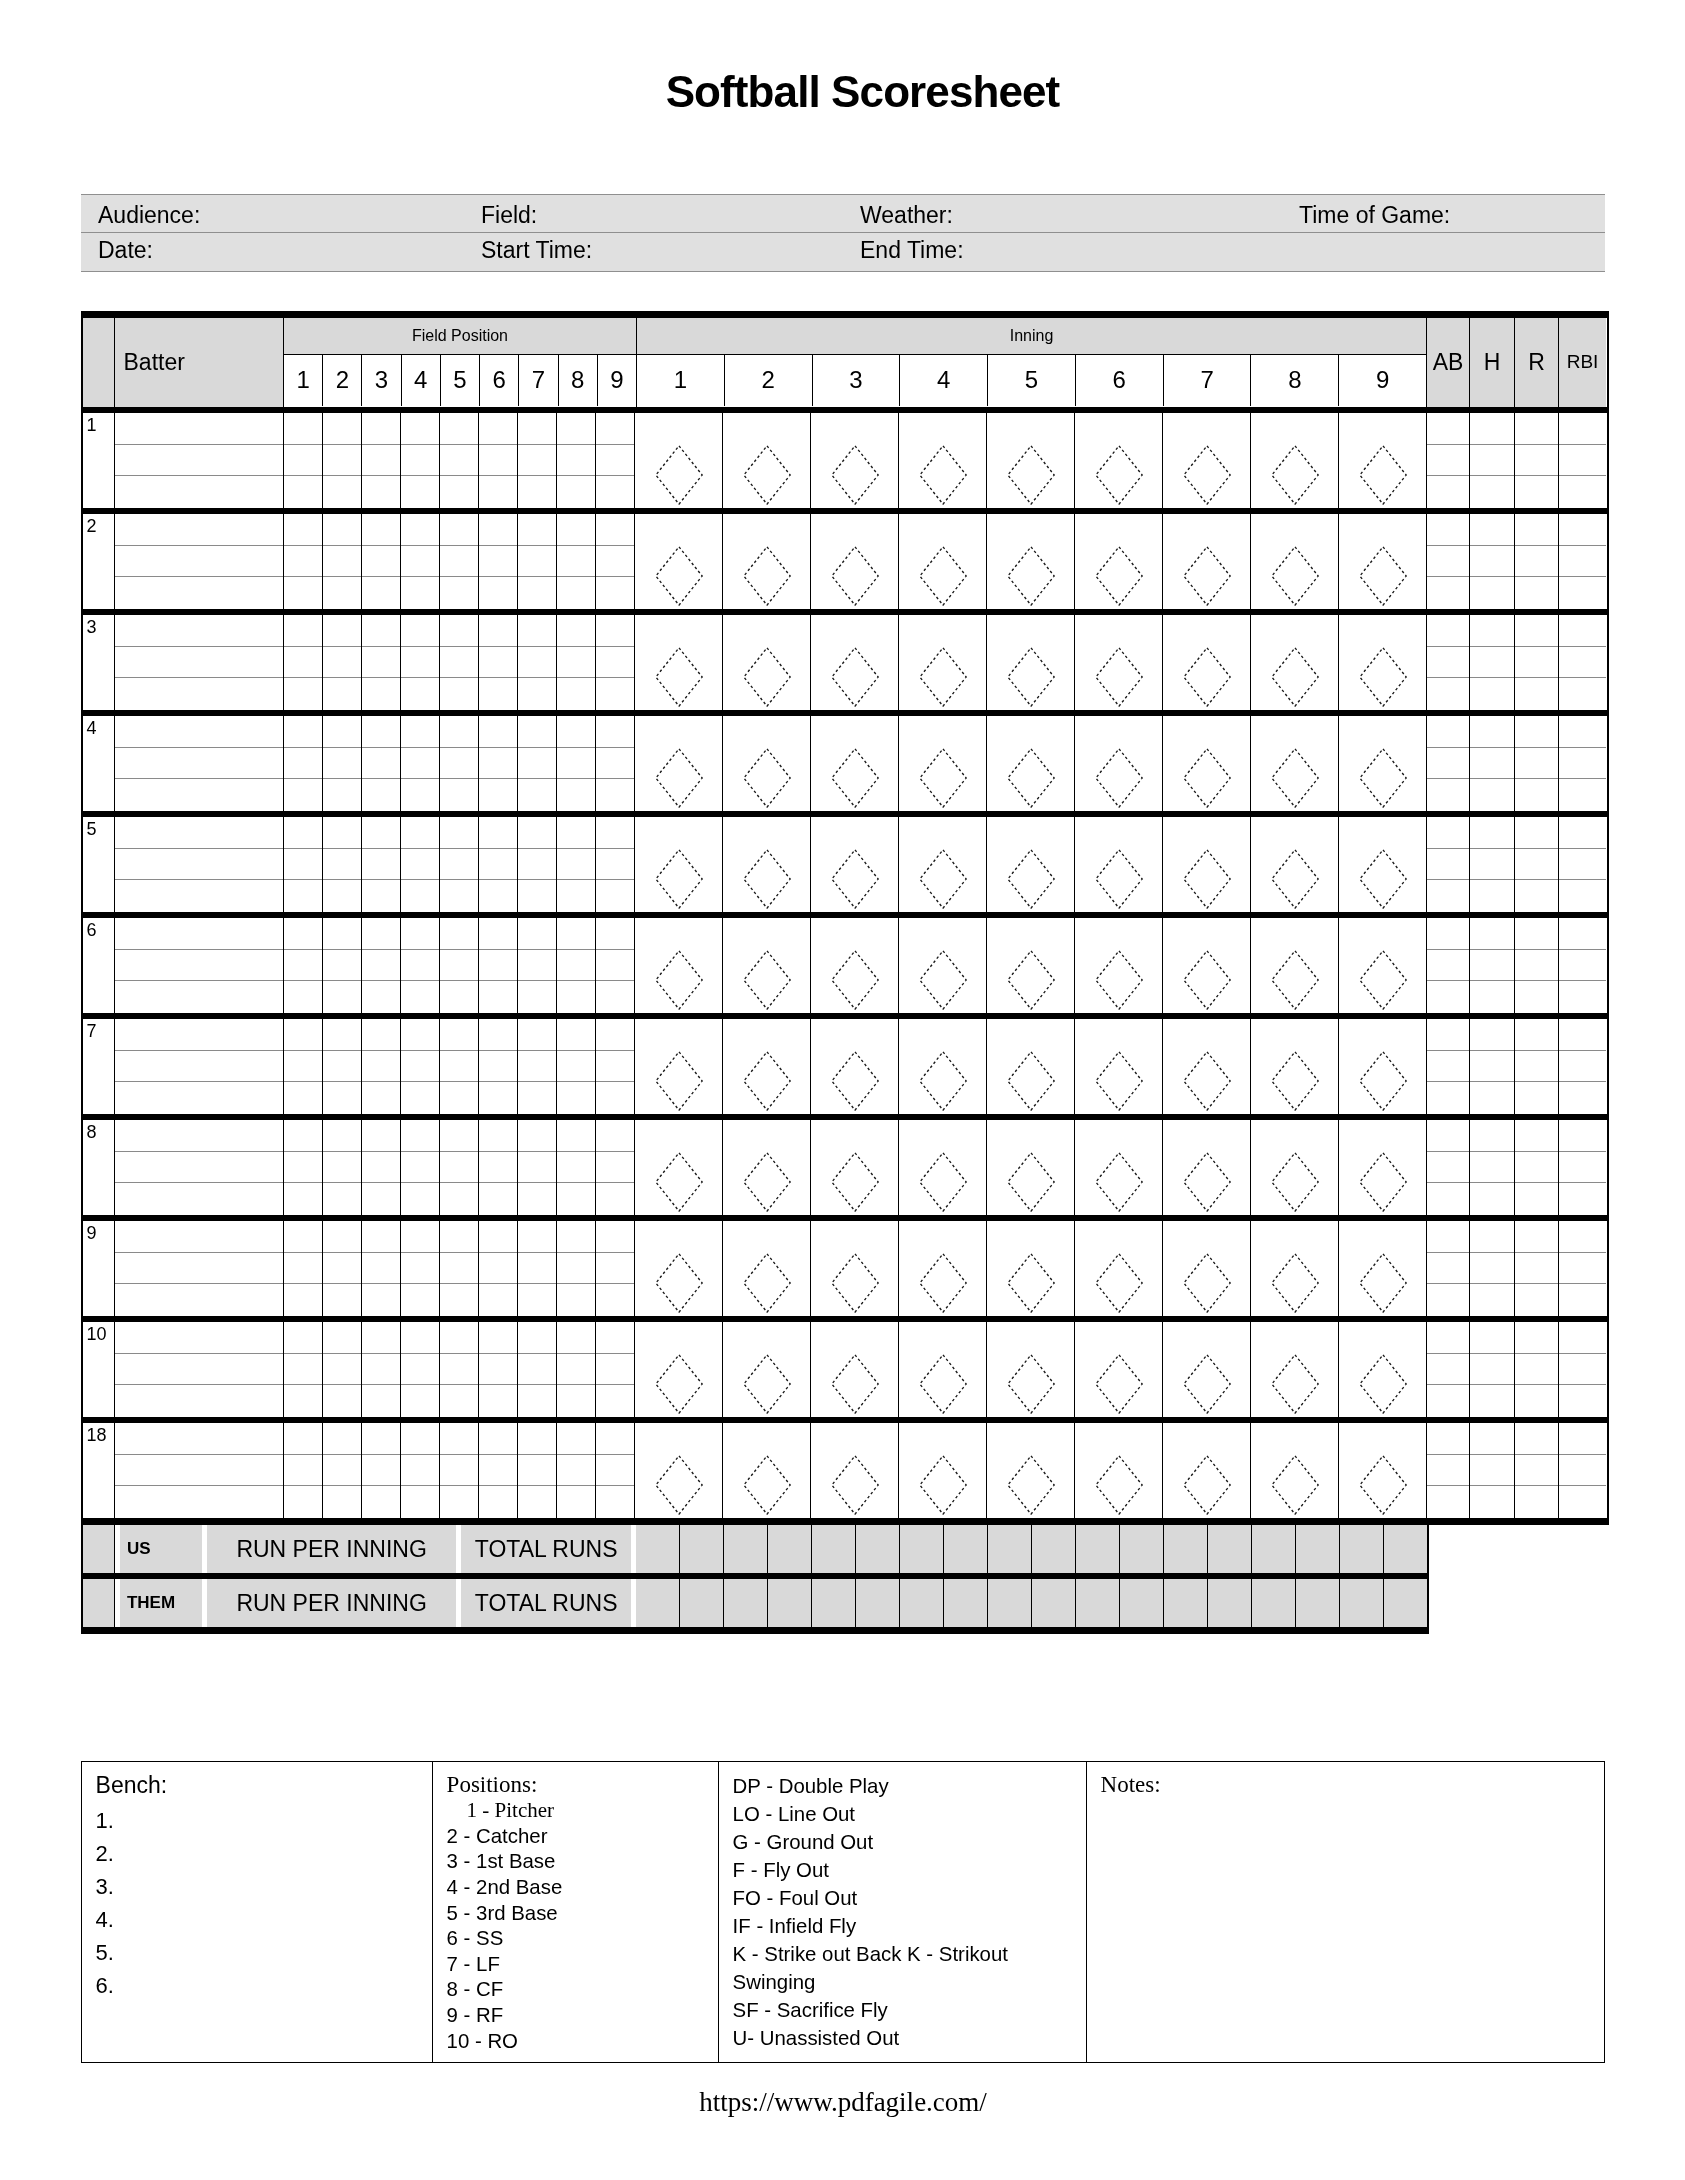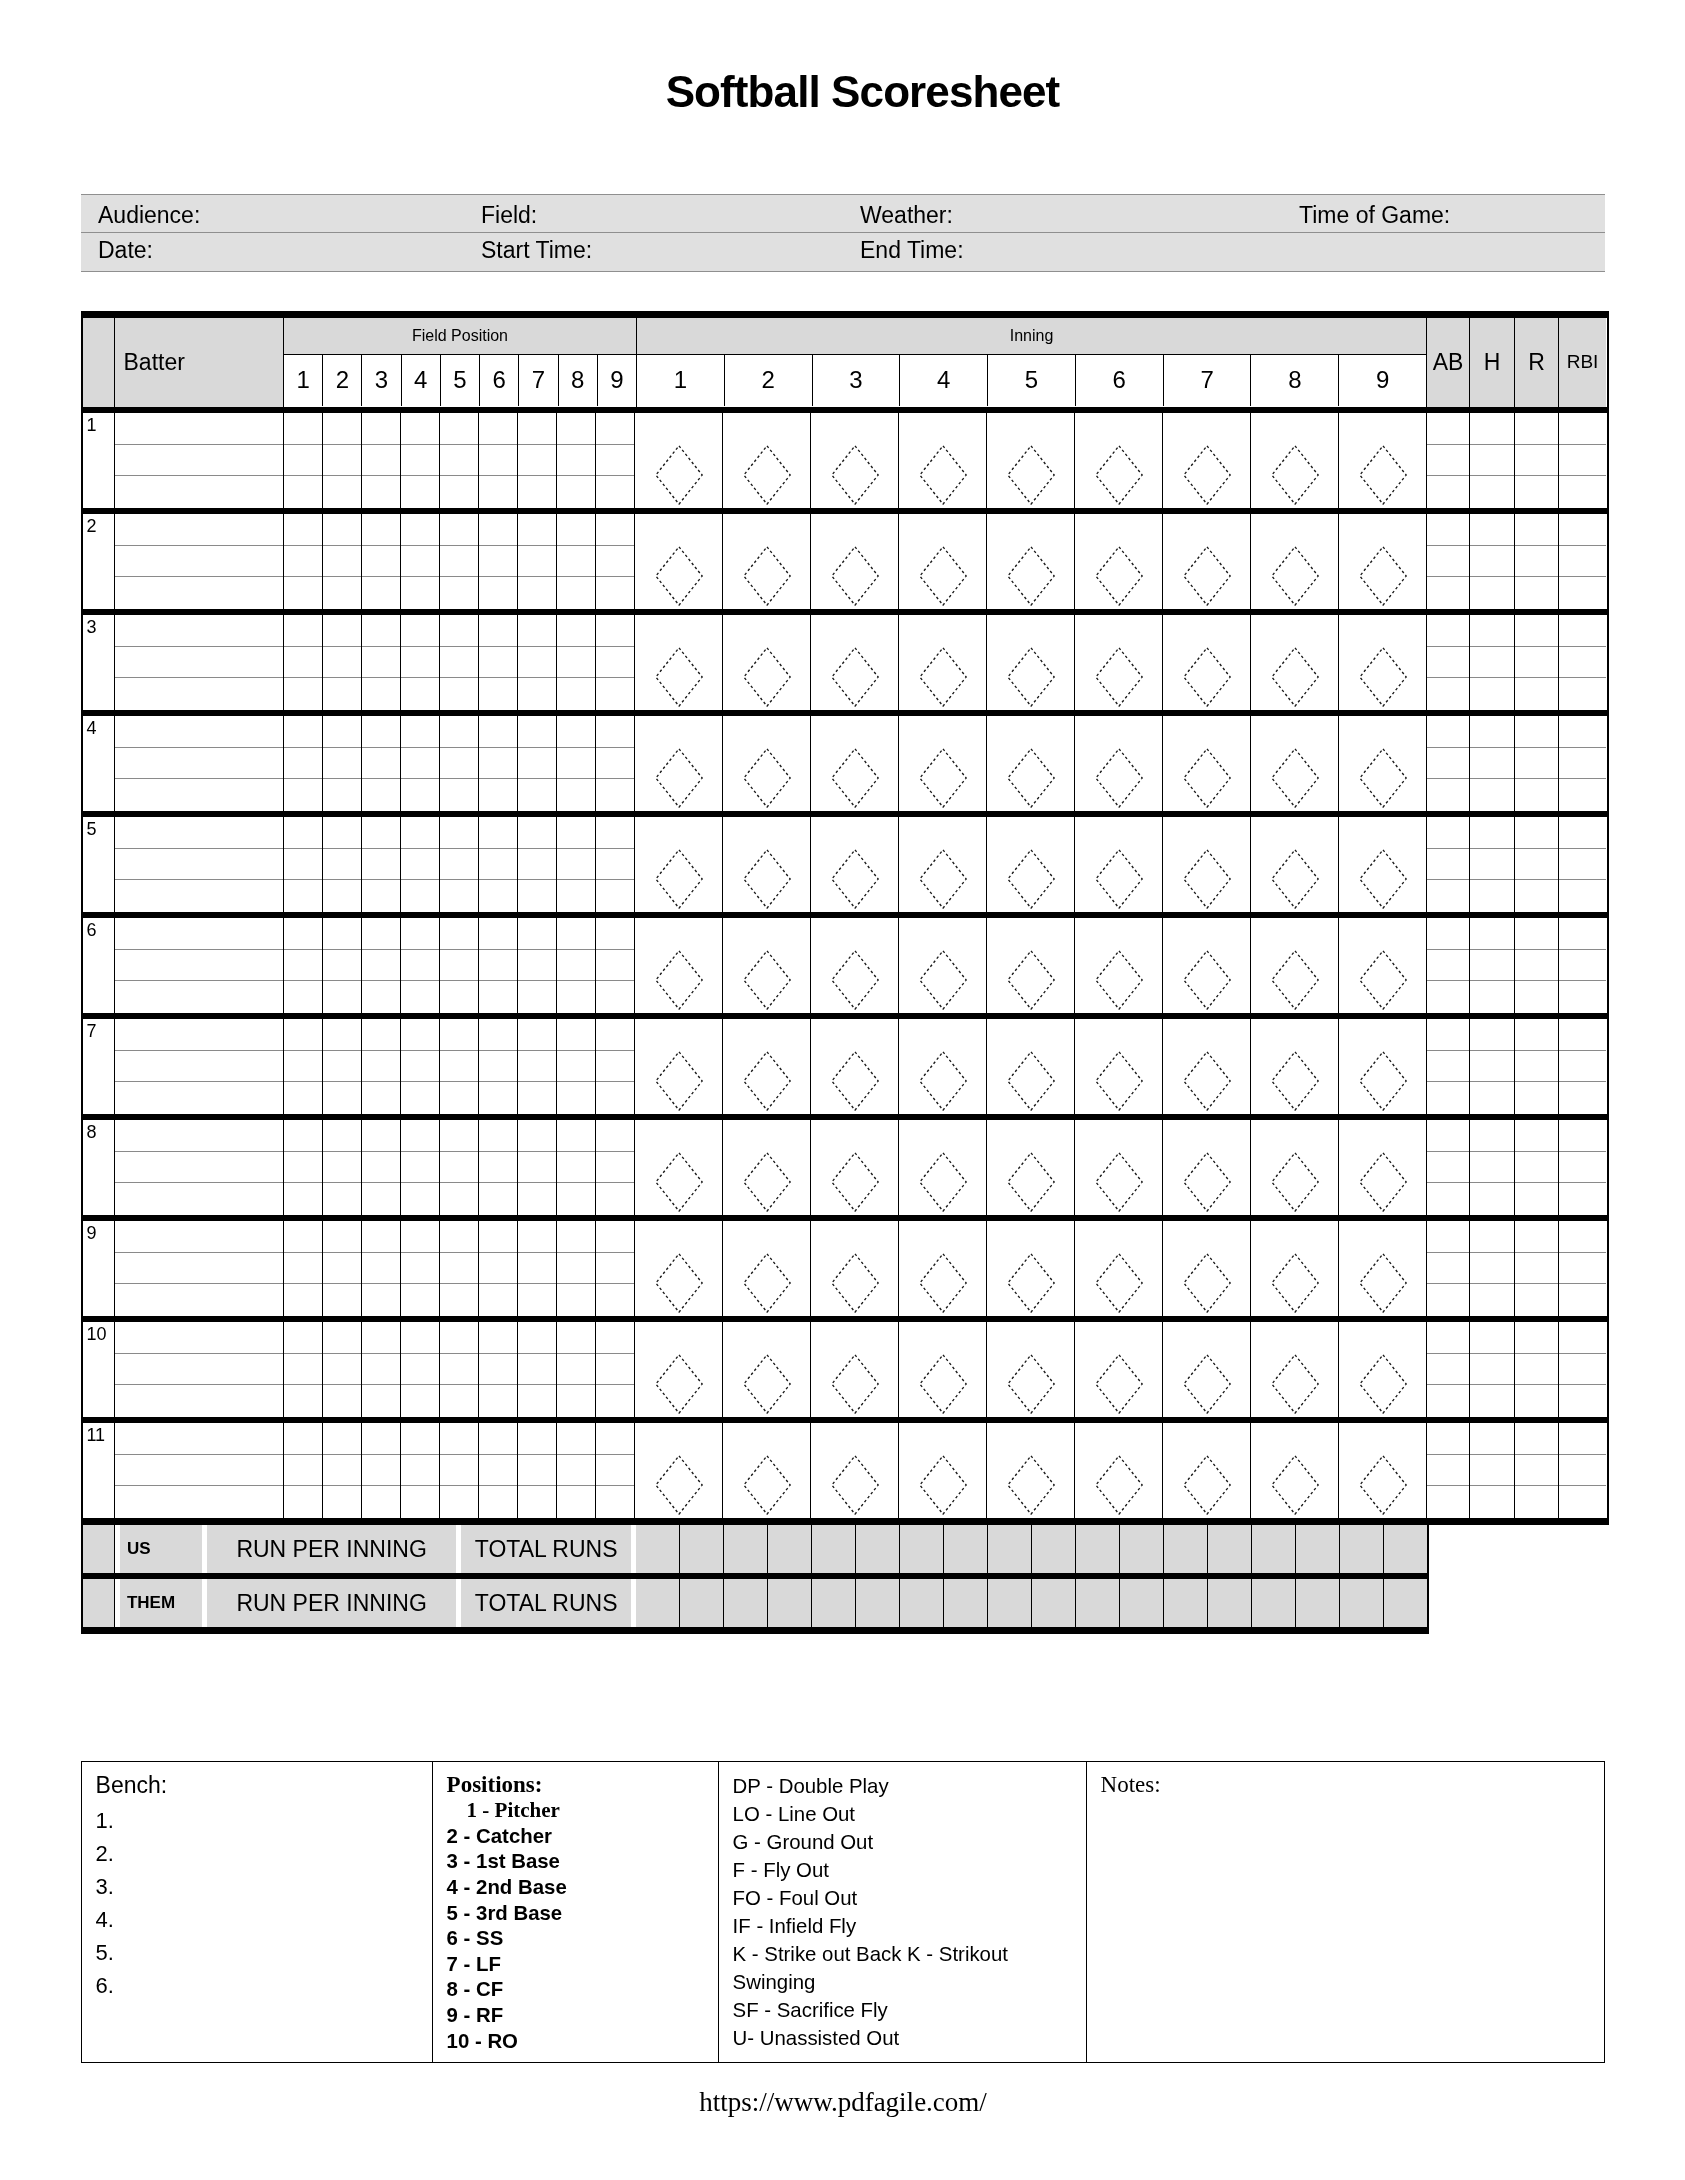--- a/index.html
+++ b/index.html
@@ -60,21 +60,21 @@
   .srpi{width:249px;margin-right:5.1px;justify-content:center;font-size:23px;}
   .stot{width:170px;margin-right:5.1px;justify-content:center;font-size:23px;}
   .sruns{flex:1;display:flex;}
   .runcell{flex:1;background:var(--cell-gray,#d9d9d9);border-left:1.7px solid #000;}
   .runcell:first-child{border-left:none;}
 
   
   .bbox{margin:127px 0 0 81px;width:1524px;height:302px;box-sizing:border-box;border:1.7px solid #000;display:flex;}
   .bcol{box-sizing:border-box;padding:10.2px 13.6px;overflow:hidden;}
   .bcol.bench{width:351px;border-right:1.7px solid #000;}
-  .bcol.positions{width:286px;border-right:1.7px solid #000;font-weight:bold;}
+  .bcol.positions{width:286px;border-right:1.7px solid #000;}
   .bcol.abbrev{width:368px;border-right:1.7px solid #000;}
   .bcol.notes{flex:1;}
   .blabel{font-size:23px;}
   .serif{font-family:"Liberation Serif",serif;}
   .bench-line{font-size:22px;line-height:22px;margin-top:11px;}
   .pos-line{font-size:20.4px;line-height:25.6px;}
   .pos-line.serif{font-size:21px;margin-left:20px;}
   .abbr-line{font-size:20.4px;line-height:28px;}
 
   
@@ -1342,21 +1342,21 @@
               <div class="sub"></div>
             </div>
             <div class="cell statcol subwrap rbi">
               <div class="sub"></div>
               <div class="sub"></div>
               <div class="sub"></div>
             </div>
           </div>
           <div class="bar7"></div>
           <div class="block">
-            <div class="cell numcol">11</div>
+            <div class="cell numcol">18</div>
             <div class="cell battercol subwrap">
               <div class="sub"></div>
               <div class="sub"></div>
               <div class="sub"></div>
             </div>
             <div class="cell poscol subwrap">
               <div class="sub"></div>
               <div class="sub"></div>
               <div class="sub"></div>
             </div>

